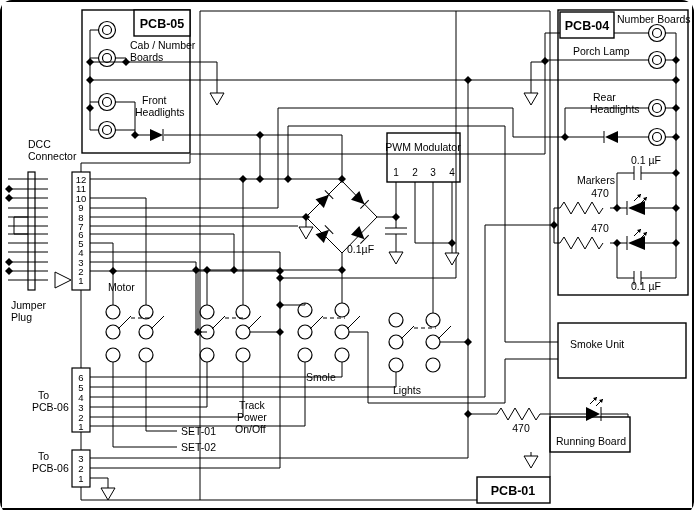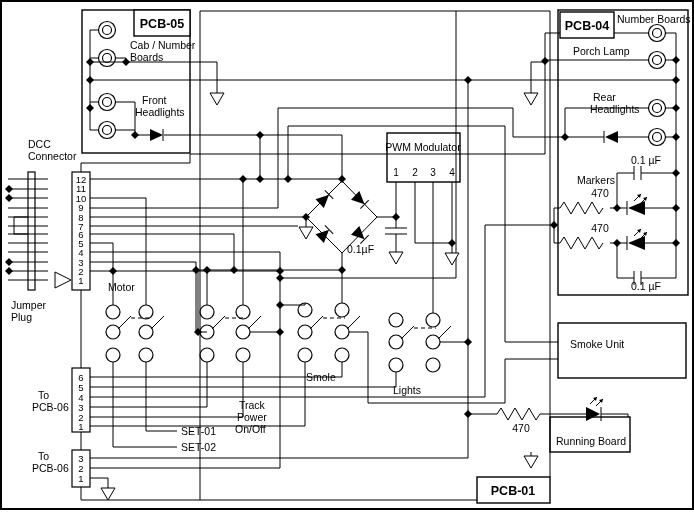--- a/index.html
+++ b/index.html
@@ -1,16 +1,16 @@
 <!DOCTYPE html>
 <html><head>
 <meta charset="utf-8">
 <style>
   html,body{margin:0;padding:0;background:#fff;}
-  #stage{position:relative;width:694px;height:514px;background:#fff;overflow:hidden;}
+  #stage{position:relative;width:694px;height:514px;background:#fff;overflow:hidden;border-radius:12px;}
   svg{position:absolute;left:0;top:0;}
   text{font-family:"Liberation Sans","DejaVu Sans",sans-serif;fill:#000;}
   .lbl{font-size:10.5px;}
   .ttl{font-size:12.5px;font-weight:bold;}
   .pin{font-size:9.5px;}
   .ppin{font-size:10px;}
   .wire{stroke:#000;stroke-width:1;fill:none;}
   .box{stroke:#000;stroke-width:1.4;fill:none;}
   .tbox{stroke:#000;stroke-width:1.4;fill:#fff;}
   .comp{stroke:#000;stroke-width:1.2;fill:none;}

